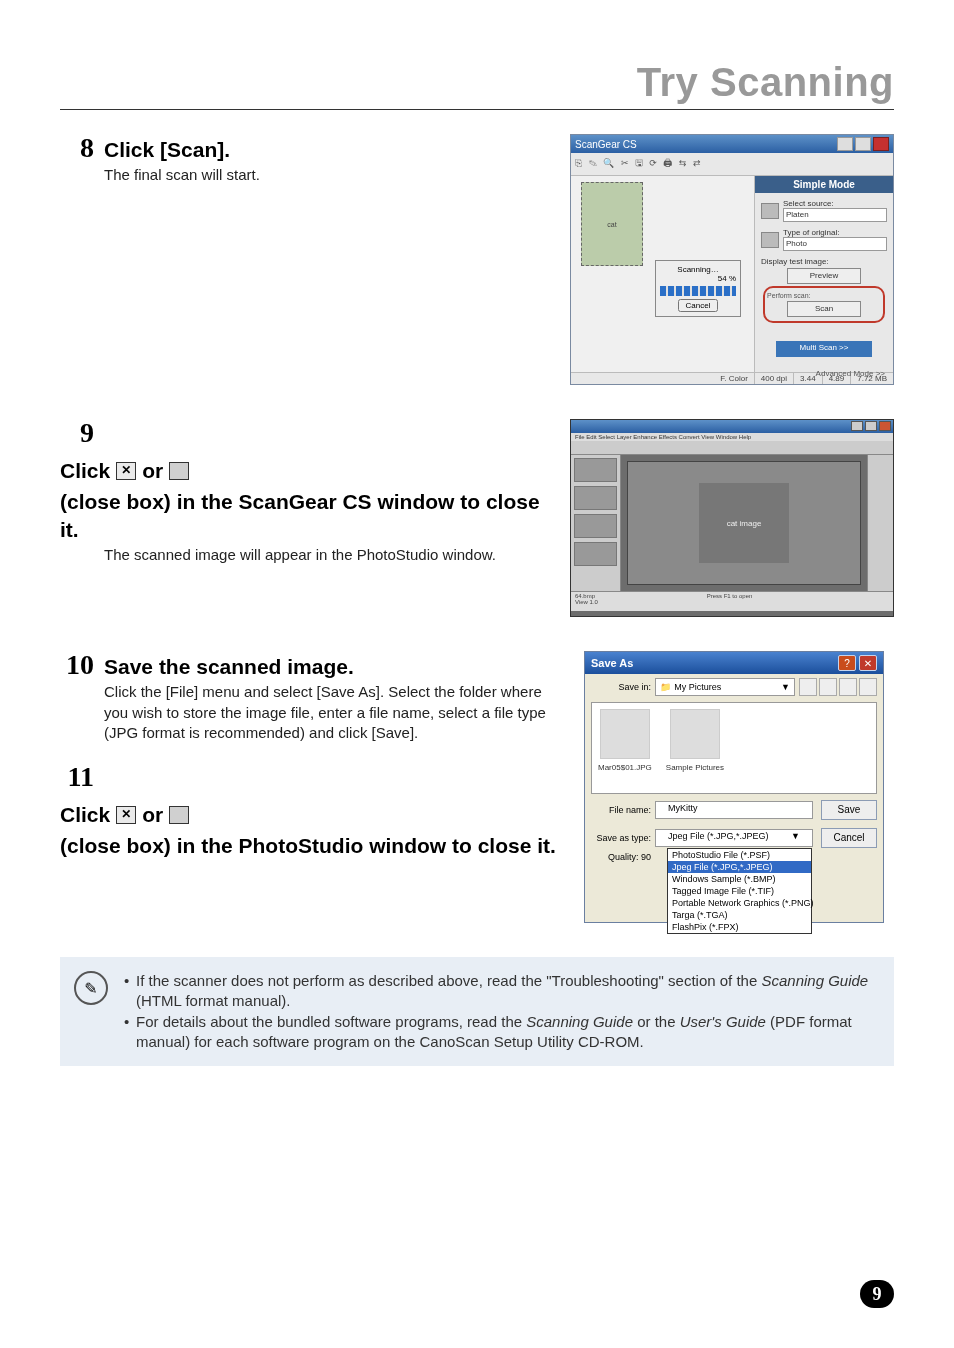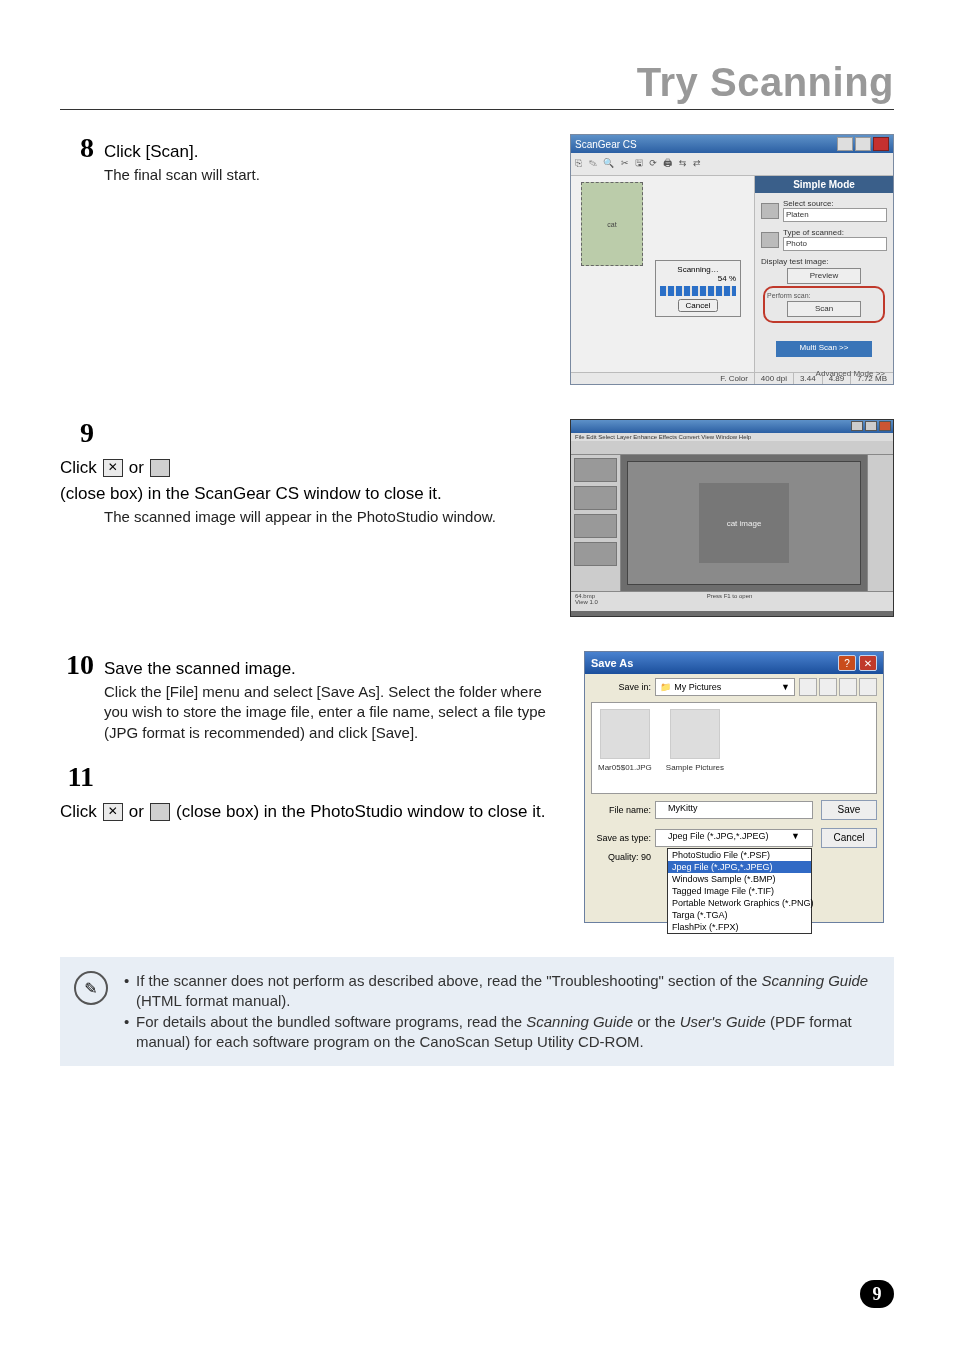--- a/index.html
+++ b/index.html
@@ -5,21 +5,21 @@
 * { margin: 0; padding: 0; box-sizing: border-box; }
 body { font-family: "Helvetica Neue", Arial, sans-serif; width: 954px; height: 1348px; position: relative; background: #fff; color: #000; }
 .page { padding: 60px 60px 0 60px; position: relative; height: 100%; }
 .section-title { text-align: right; font-family: Arial, Helvetica, sans-serif; font-weight: 900; font-size: 40px; color: #999; letter-spacing: 0.5px; margin-bottom: 4px; }
 .title-rule { border: none; border-top: 1px solid #333; margin-bottom: 24px; }
 .step-block { display: flex; align-items: flex-start; gap: 14px; margin-bottom: 34px; }
 .col-text { flex: 1; max-width: 496px; }
 .col-img { flex: 0 0 auto; }
 .step-line { display: flex; align-items: baseline; gap: 10px; flex-wrap: wrap; }
 .step-num { font-family: "Times New Roman", Times, serif; font-weight: bold; font-size: 28px; line-height: 1; min-width: 34px; text-align: right; }
-.step-main { font-weight: 400; font-size: 17px; line-height: 1.3; display: flex; align-items: center; flex-wrap: wrap; gap: 4px; }
+.step-main { font-weight: 700; font-size: 21px; line-height: 1.3; display: flex; align-items: center; flex-wrap: wrap; gap: 4px; }
 .step-sub { margin-left: 44px; font-size: 15px; line-height: 1.35; margin-top: 2px; color: #222; }
 .icon-box { display: inline-flex; align-items: center; justify-content: center; width: 20px; height: 18px; border: 1px solid #333; background: #eaeaea; font-family: sans-serif; font-size: 12px; vertical-align: middle; margin: 0 2px; }
 .icon-box.x::after { content: "✕"; }
 .icon-box.sq { background: #d0d0d0; }
 
 
 .sg-window { width: 324px; border: 1px solid #7a8aa1; font-family: Tahoma, sans-serif; font-size: 9px; background: #e8e8e8; }
 .sg-titlebar { display: flex; align-items: center; background: linear-gradient(#5d91c8,#2b5fa3); color: #fff; padding: 2px 4px; font-size: 10px; }
 .sg-titlebar span:first-child { flex: 1; }
 .sg-ctrl { width: 16px; height: 14px; background: #c53030; border: 1px solid #7a1f1f; margin-left: 2px; display: inline-block; }
@@ -140,21 +140,21 @@
               <div class="sg-row">
                 <div class="sg-icon"></div>
                 <div class="sg-field">
                   <div>Select source:</div>
                   <div class="sg-select">Platen</div>
                 </div>
               </div>
               <div class="sg-row">
                 <div class="sg-icon"></div>
                 <div class="sg-field">
-                  <div>Type of scanned:</div>
+                  <div>Type of original:</div>
                   <div class="sg-select">Photo</div>
                 </div>
               </div>
               <div>
                 <div>Display test image:</div>
                 <div class="sg-btn">Preview</div>
               </div>
               <div class="sg-scan">
                 <div class="lbl">Perform scan:</div>
                 <div class="sg-btn">Scan</div>

